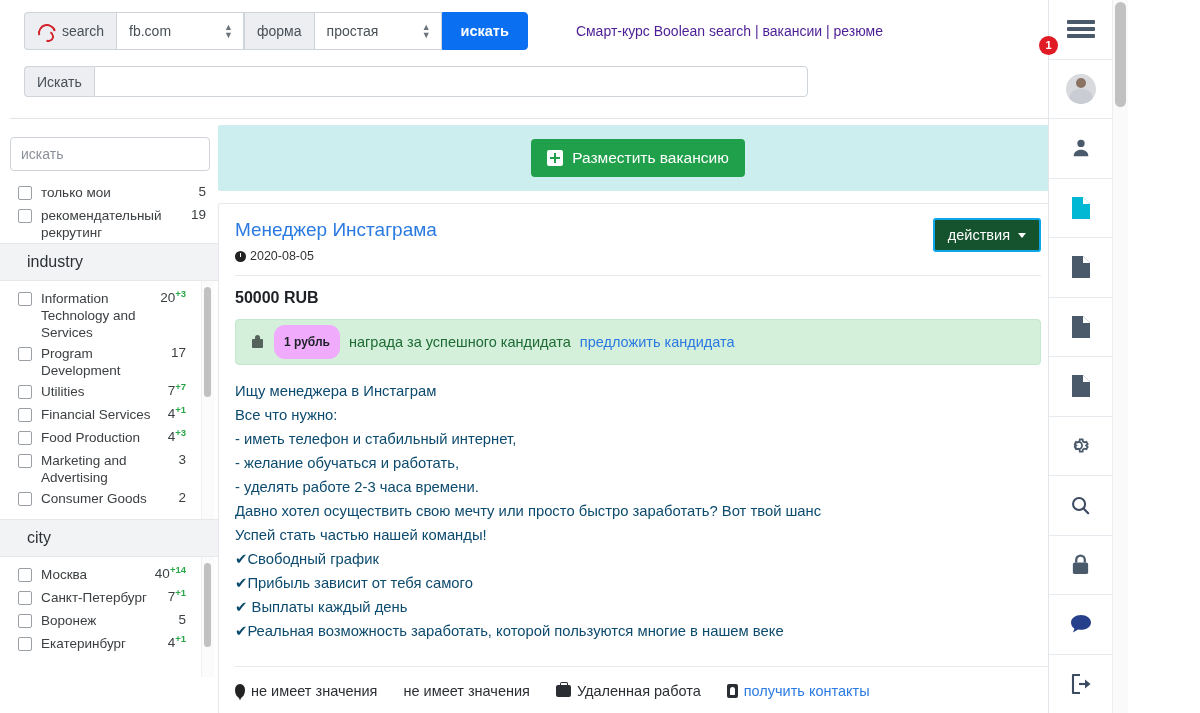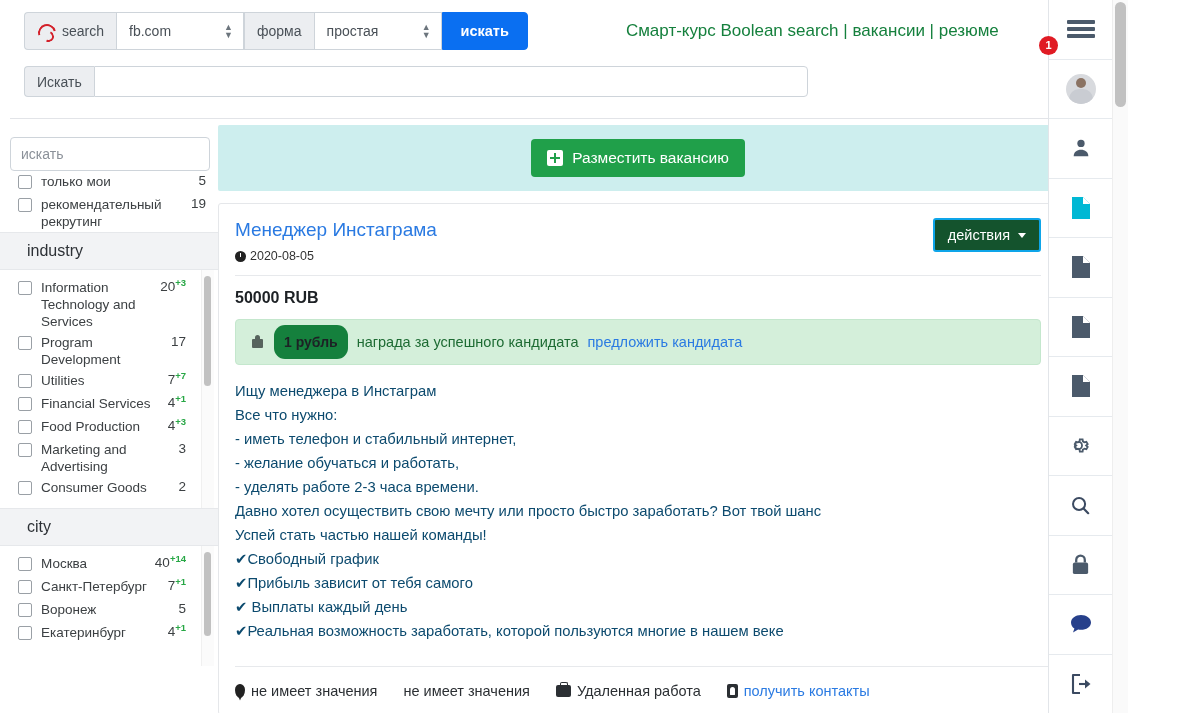--- a/index.html
+++ b/index.html
@@ -115,23 +115,23 @@
     border: 1px solid #0a6ff1;
     border-radius: 0 4px 4px 0;
     padding: 0 18px;
     font-size: 14.5px;
     font-weight: 600;
     cursor: pointer;
     font-family: "Liberation Sans", sans-serif;
   }
 
   #smartlinks {
-    margin-left: 98px;
-    color: #15803d;
-    font-size: 17px;
+    margin-left: 48px;
+    color: #4c1d95;
+    font-size: 14px;
     white-space: nowrap;
   }
 
   
   .row2 { display: flex; margin-top: 16px; }
   .row2-addon {
     background: #eceef1;
     border: 1px solid #ced4da;
     border-right: none;
     border-radius: 4px 0 0 4px;
@@ -169,21 +169,21 @@
     border: 1px solid #ced4da;
     border-radius: 4px;
     padding: 0 10px;
     font-size: 14px;
     font-family: "Liberation Sans", sans-serif;
     color: #495057;
     outline: none;
   }
   #facet-search::placeholder { color: #8b9199; }
 
-  .facet-list { }
+  .facet-list { margin-top: 11px; }
 
   .facet-row {
     display: flex;
     align-items: flex-start;
     padding: 2px 12px 2px 18px;
     min-height: 23px;
   }
   .facet-cb {
     flex: 0 0 14px;
     width: 14px; height: 14px;
@@ -392,24 +392,24 @@
   }
   .money-ico::after {
     content: "";
     position: absolute;
     left: 5px; top: 0px;
     width: 5px; height: 5px;
     border-radius: 50% 50% 0 0;
     background: #56635d;
   }
   .pill {
-    background: #15803d;
+    background: #f0abfc;
     border-radius: 11px;
     padding: 10px 10px;
-    font-size: 14px;
+    font-size: 12px;
     font-weight: 700;
     color: #1d2125;
     line-height: 14px;
   }
   .bounty-link { color: #2a7ae2; text-decoration: none; cursor: pointer; }
 
   .vac-body {
     margin-top: 14px;
     font-size: 14.8px;
     line-height: 24px;

